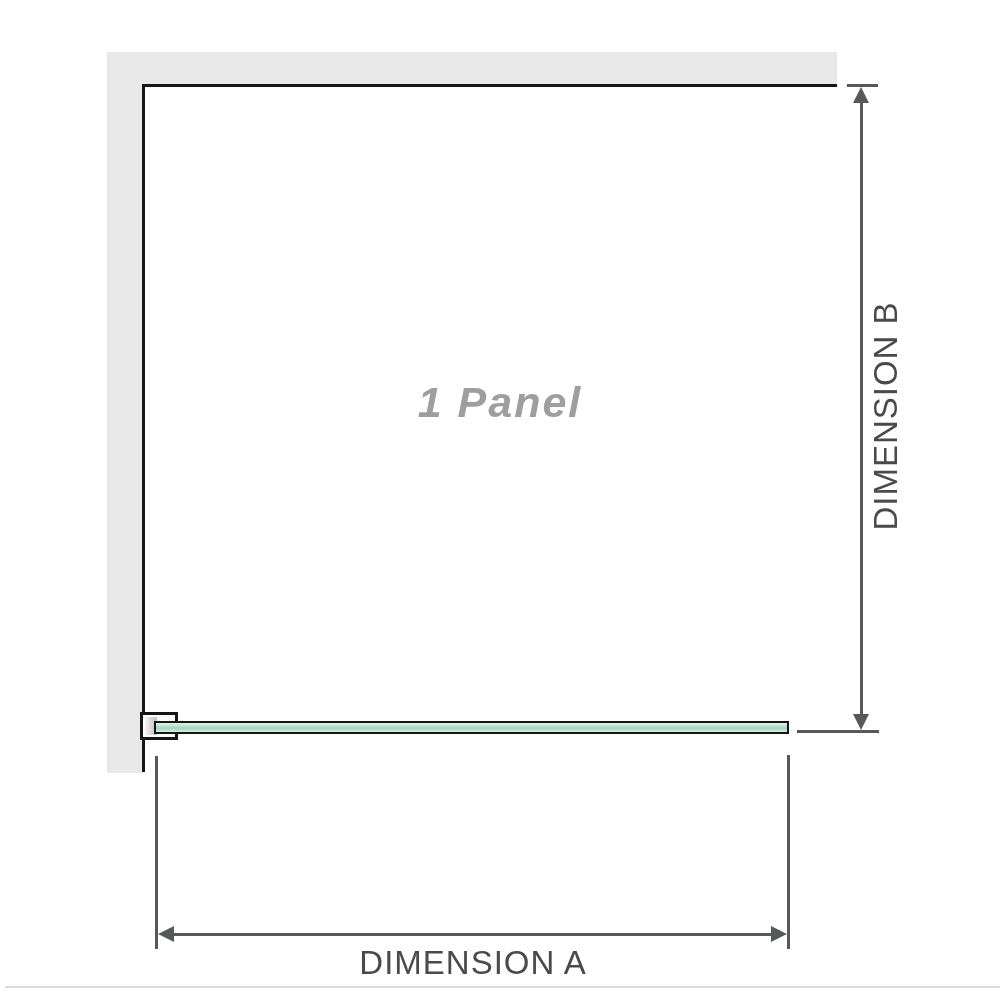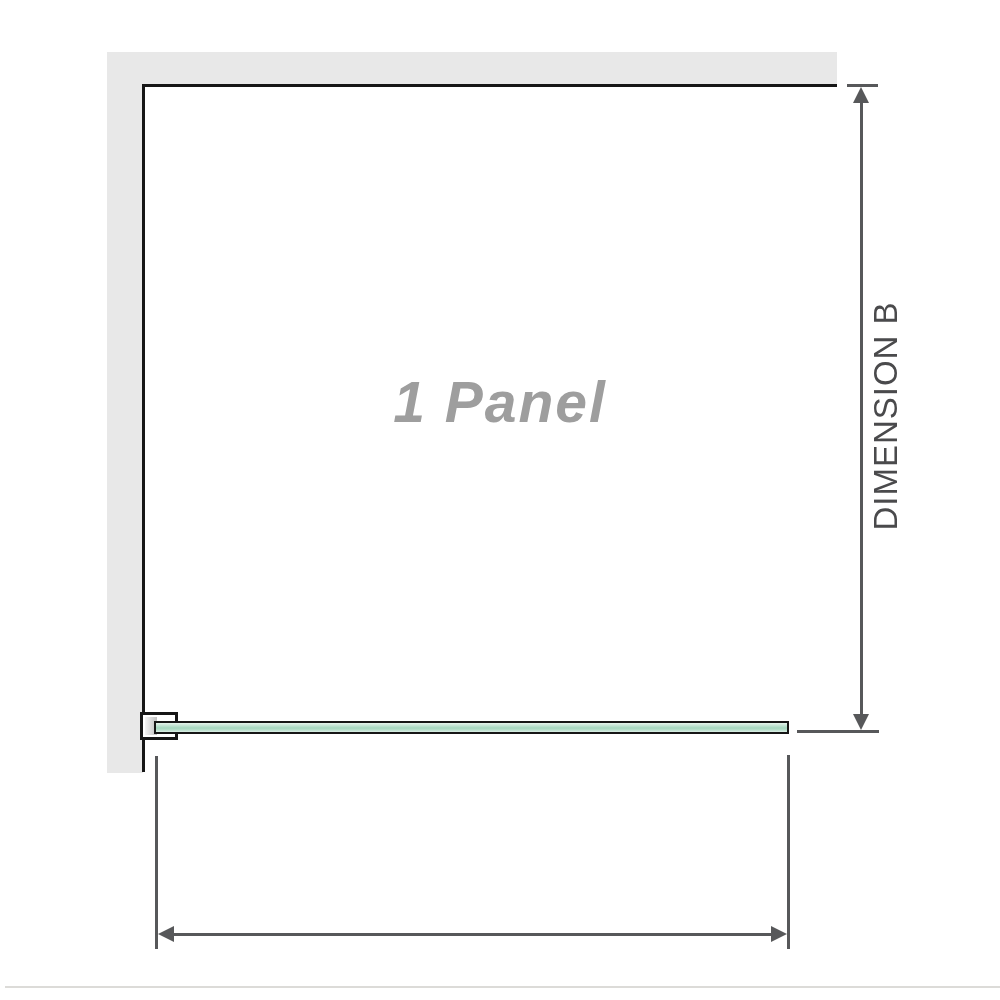--- a/index.html
+++ b/index.html
@@ -17,21 +17,21 @@
   .wall-left{left:107px;top:52px;width:36px;height:721px;}
   
   .outline{background:#161616;}
   .outline-top{left:142px;top:84px;width:695px;height:3px;}
   .outline-left{left:142px;top:84px;width:3px;height:688px;}
   
   .panel-label{
     left:500px;top:402px;
     transform:translate(-50%,-50%);
     font-style:italic;font-weight:bold;
-    font-size:57px;letter-spacing:2px;
+    font-size:43px;letter-spacing:2px;
     color:#9e9e9e;white-space:nowrap;
   }
   
   .bracket{
     left:140px;top:712px;width:38px;height:28px;
     border:3px solid #161616;box-sizing:border-box;
     background:#ffffff;z-index:2;
   }
   .clamp{
     position:absolute;left:2px;top:2px;bottom:2px;width:12px;
@@ -113,16 +113,17 @@
   <div class="abs dim b-line"></div>
   <div class="abs arrow b-arrow-up"></div>
   <div class="abs arrow b-arrow-down"></div>
   <div class="abs dim-label b-label">DIMENSION B</div>
 
   <div class="abs dim a-ext-left"></div>
   <div class="abs dim a-ext-right"></div>
   <div class="abs dim a-line"></div>
   <div class="abs arrow a-arrow-left"></div>
   <div class="abs arrow a-arrow-right"></div>
+  <div class="abs dim-label a-label">DIMENSION A</div>
 
   <div class="abs baseline"></div>
 
 </div>
 
 </body></html>

